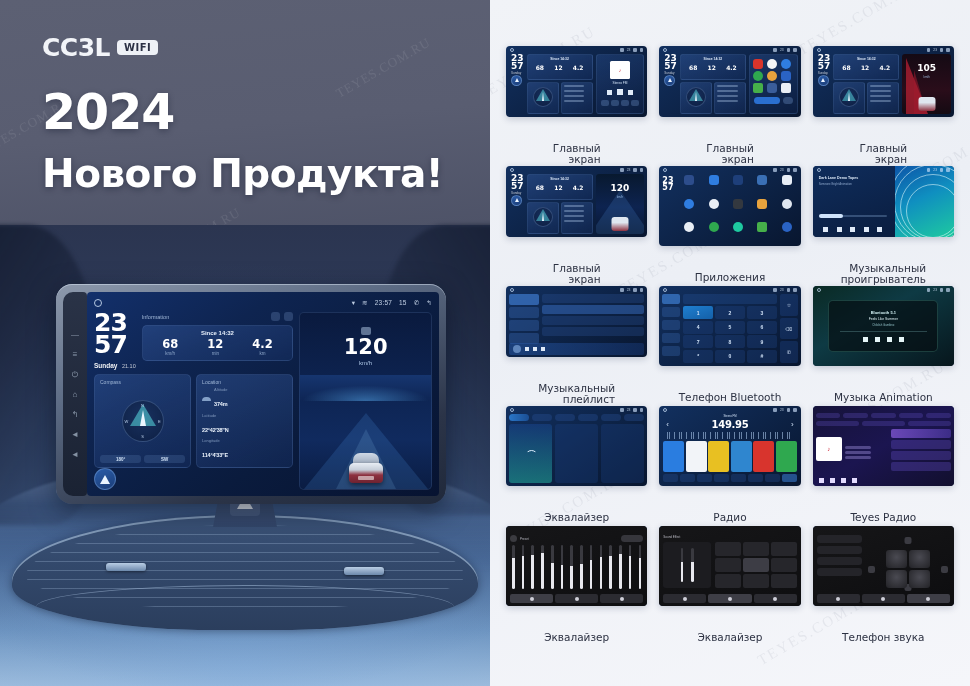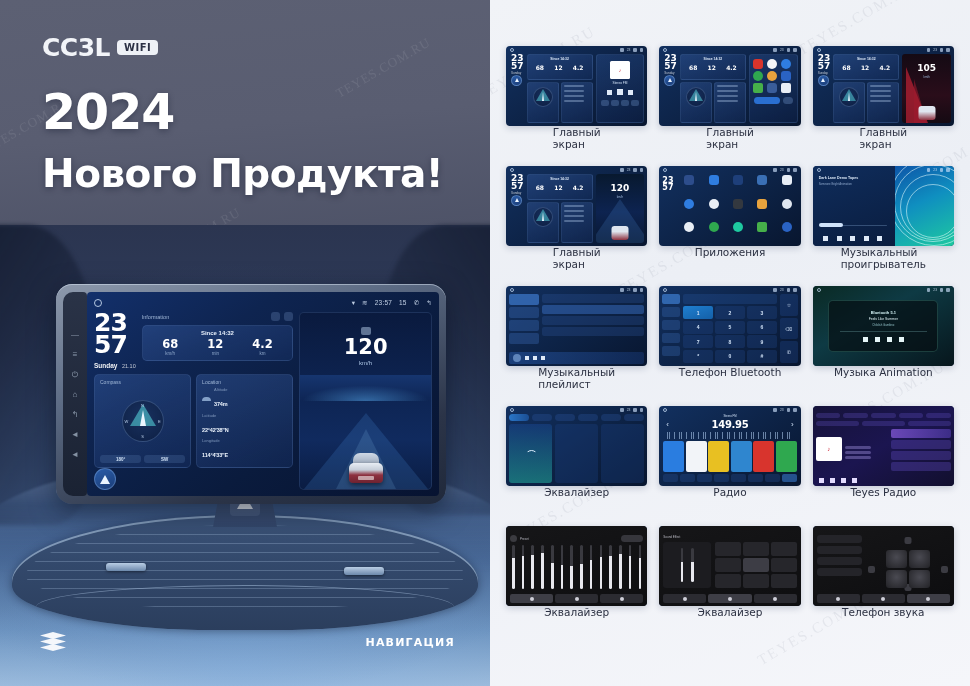--- a/index.html
+++ b/index.html
@@ -365,21 +365,21 @@
     column-gap:12px; row-gap:0;
   }
   .cell { display:flex; flex-direction:column; align-items:center; }
   .thumb {
     width:100%; height:80px; border-radius:4px; overflow:hidden;
     position:relative;
     box-shadow:0 2px 7px rgba(30,45,80,.22);
     background:linear-gradient(145deg,#12305f,#08162f);
   }
   .cap {
-    margin-top:1px; text-align:left;
+    margin-top:26px; text-align:right;
     color:#2c3142; font-size:10.5px; line-height:1.12;
     font-family:"DejaVu Sans", sans-serif;
   }
 
   
   .m-bar {
     position:absolute; left:0; right:0; top:0; height:8px;
     display:flex; align-items:center; padding:0 4px;
   }
   .m-bar .dot{ width:4px;height:4px;border-radius:50%;border:.6px solid rgba(205,225,250,.75);}
@@ -753,28 +753,20 @@
                   <span class="body"></span>
                   <span class="plate"></span>
                 </div>
               </div>
             </div>
           </div>
         </div>
       </div>
     </div>
 
-    <div class="hero-foot">
-      <div class="stack-icon">
-          <b></b>
-          <b></b>
-          <b></b>
-        </div>
-      <div class="nav-word">НАВИГАЦИЯ</div>
-    </div>
   </section>
 
   <section id="gallery">
     <div id="gallery-wm">
       <span style="left:-20px;top:55px">TEYES.COM.RU</span>
       <span style="left:300px;top:10px">TEYES.COM.RU</span>
       <span style="left:380px;top:160px">TEYES.COM.RU</span>
       <span style="left:120px;top:250px">TEYES.COM.RU</span>
       <span style="left:330px;top:390px">TEYES.COM.RU</span>
       <span style="left:10px;top:500px">TEYES.COM.RU</span>

